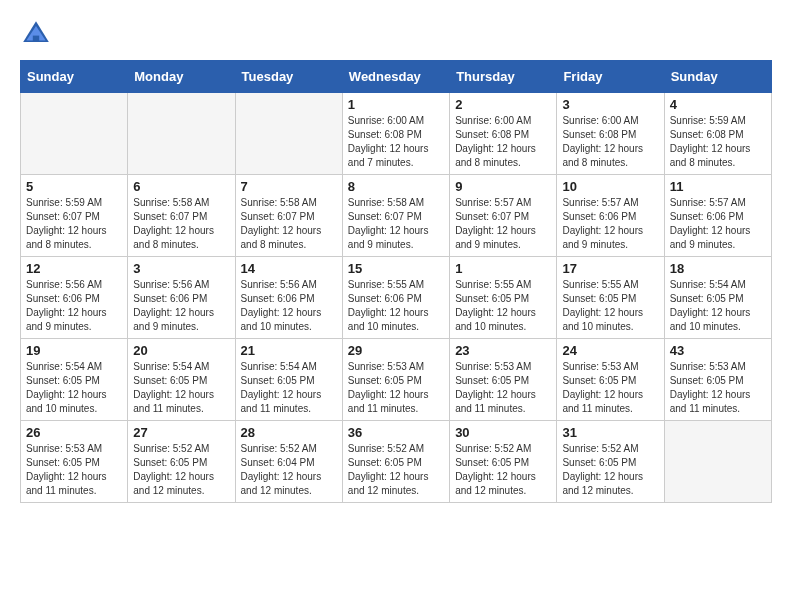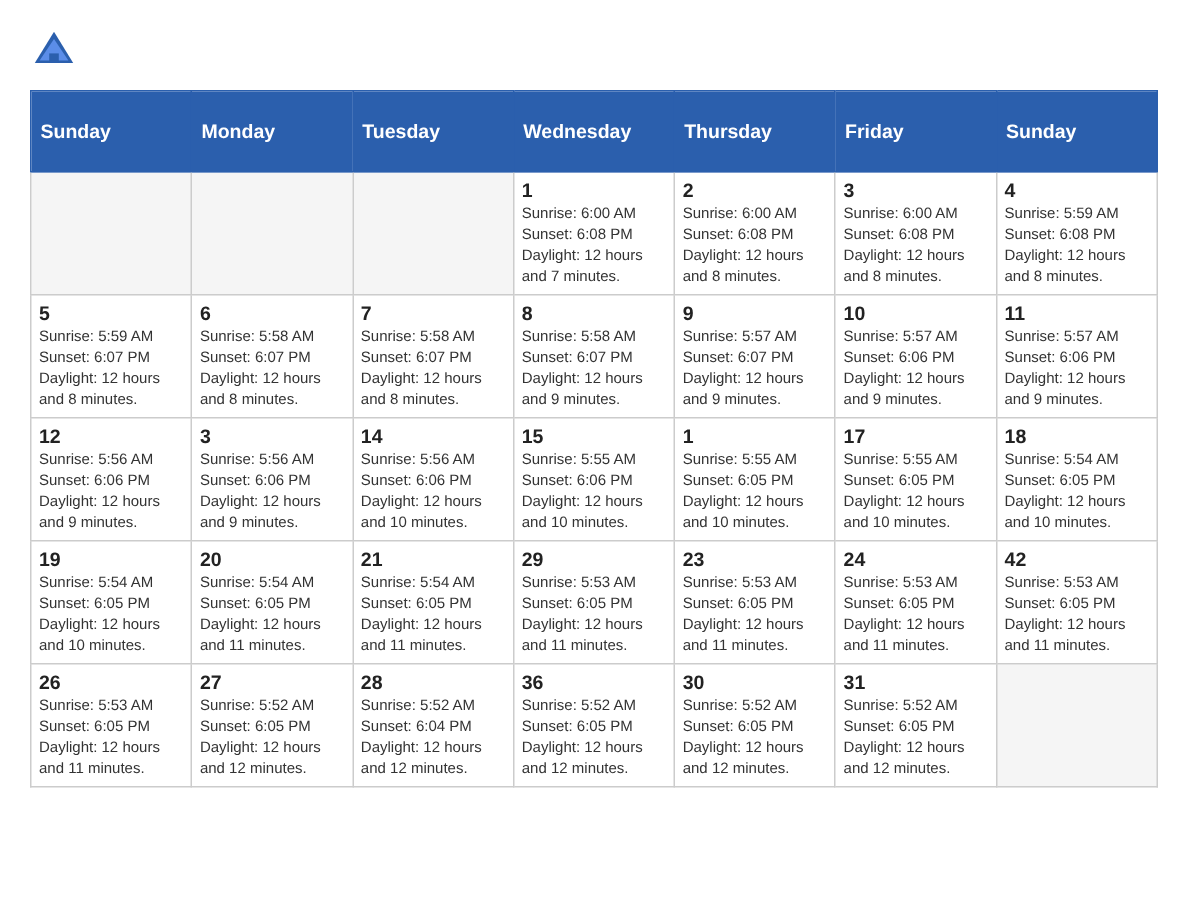--- a/index.html
+++ b/index.html
@@ -55,21 +55,21 @@
       width: 100%;
       border-collapse: collapse;
       table-layout: fixed;
     }
     .calendar th {
       background: #2b5fad;
       color: #fff;
       font-size: 13px;
       font-weight: bold;
       text-align: left;
-      padding: 19px 6px;
+      padding: 8px 6px;
       border: 1px solid #2b5fad;
     }
     .calendar td {
       border: 1px solid #ccc;
       vertical-align: top;
       padding: 4px 5px;
       font-size: 10.5px;
       color: #333;
       height: 78px;
       background: #fff;
@@ -296,21 +296,21 @@
 and 11 minutes.</div>
           </td>
           <td>
             <div class="day-number">24</div>
             <div class="day-info" style="white-space: pre-line;">Sunrise: 5:53 AM
 Sunset: 6:05 PM
 Daylight: 12 hours
 and 11 minutes.</div>
           </td>
           <td>
-            <div class="day-number">42</div>
+            <div class="day-number">43</div>
             <div class="day-info" style="white-space: pre-line;">Sunrise: 5:53 AM
 Sunset: 6:05 PM
 Daylight: 12 hours
 and 11 minutes.</div>
           </td>
         </tr>
         <tr>
           <td>
             <div class="day-number">26</div>
             <div class="day-info" style="white-space: pre-line;">Sunrise: 5:53 AM

